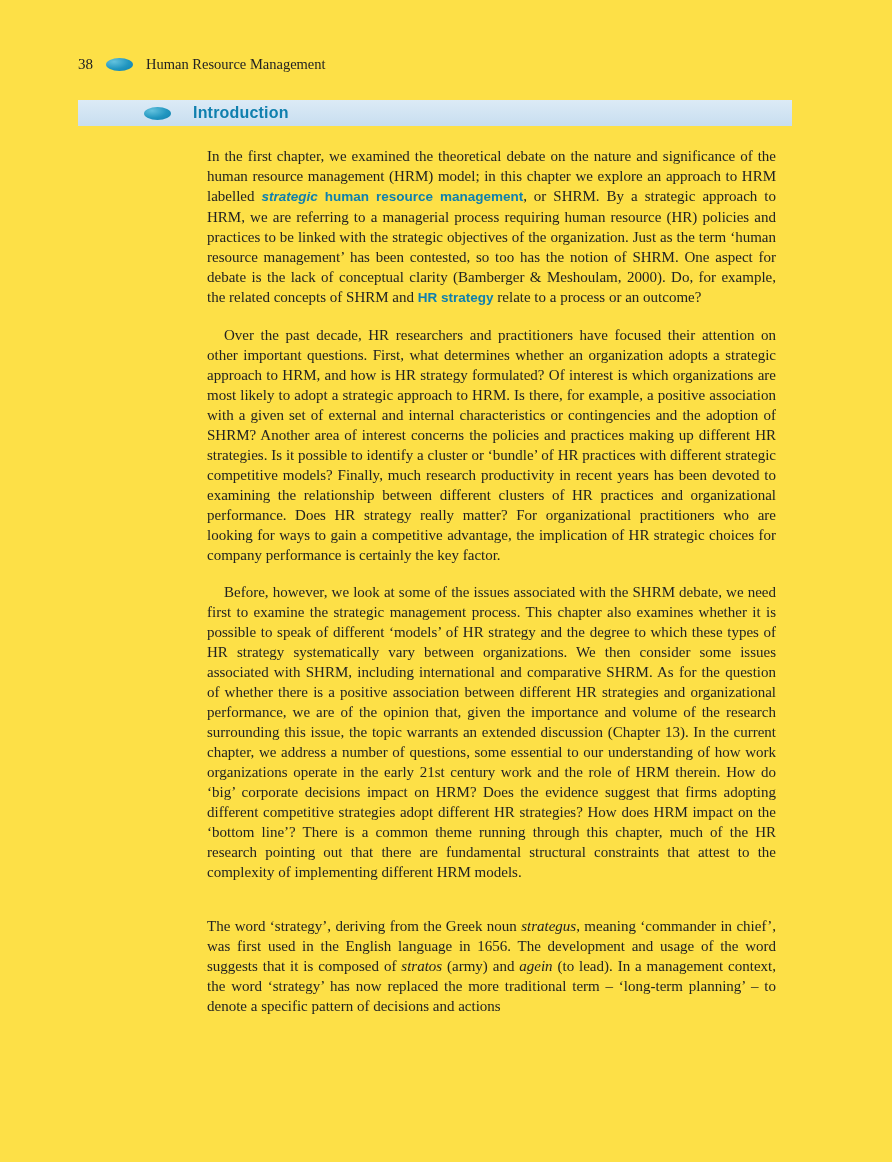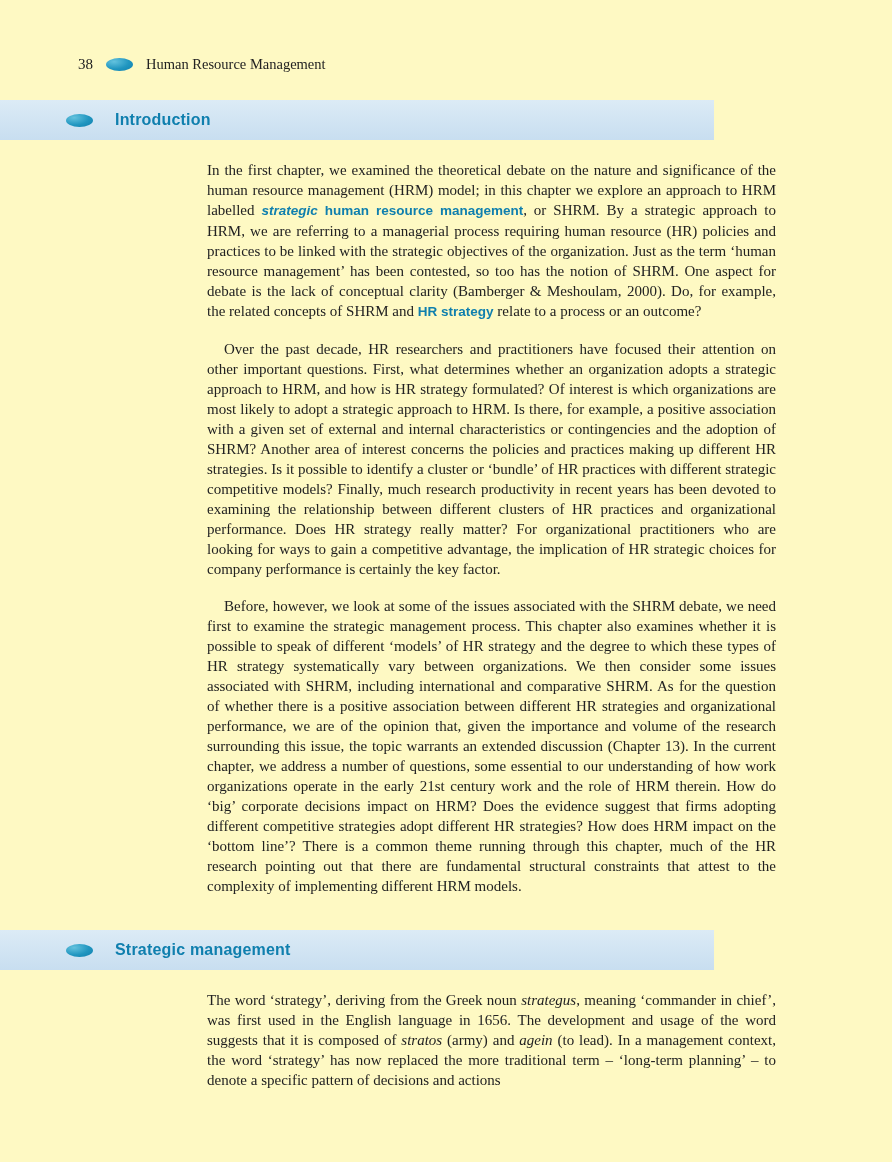--- a/index.html
+++ b/index.html
@@ -1,31 +1,31 @@
 <!DOCTYPE html>
 <html style="--accent: #0f7fae; --bar-top: #dcebf6; --bar-bottom: #c8def0; --oval-light: #63c2de; --oval-mid: #2196c0; --oval-dark: #0f7fae; --body-text: #222222;"><head>
 <meta charset="utf-8">
 <style>
   html,body{margin:0;padding:0;background:#ffffff;}
   .page{
-    width:892px;height:1162px;position:relative;background:#fef9c3;overflow:hidden;
+    width:892px;height:1162px;position:relative;background:#fde047;overflow:hidden;
     font-family:"Liberation Serif", serif;color:var(--body-text,#222);
   }
   .page-header{position:absolute;left:78px;top:56px;display:flex;align-items:center;}
   .page-num{font-size:15px;}
   .oval{
     width:27px;height:13px;border-radius:50%;flex:0 0 auto;
     background:radial-gradient(ellipse at 30% 28%, var(--oval-light,#63c2de) 0%, var(--oval-mid,#2196c0) 55%, var(--oval-dark,#0f7fae) 100%);
   }
   .page-header .oval{margin:0 13px;}
   .running-title{font-size:14.5px;}
   .content{position:absolute;top:100px;left:0;width:892px;}
   .section + .section{margin-top:34px;}
   .section-bar{
-    width:714px;height:40px;display:flex;align-items:center;
+    margin-left:78px;width:714px;height:26px;display:flex;align-items:center;
     background:linear-gradient(180deg, var(--bar-top,#dcebf6) 0%, var(--bar-bottom,#c8def0) 100%);
   }
   .section-bar .oval{margin-left:66px;}
   .section-heading{
     margin:0 0 0 22px;font-family:"Liberation Sans", sans-serif;
     font-size:16px;font-weight:700;color:var(--accent,#0f7fae);letter-spacing:0.2px;
   }
   .section-body{
     margin:20px 0 0 190px;width:603px;text-align:justify;
     font-size:15px;line-height:20px;
@@ -51,22 +51,18 @@
           <span class="oval"></span>
           <h2 class="section-heading">Introduction</h2>
         </div>
         <div class="section-body">
           <p>In the first chapter, we examined the theoretical debate on the nature and significance of the human resource management (HRM) model; in this chapter we explore an approach to HRM labelled <span class="kti">strategic</span><span class="kt"> human resource management</span>, or SHRM. By a strategic approach to HRM, we are referring to a managerial process requiring human resource (HR) policies and practices to be linked with the strategic objectives of the organization. Just as the term ‘human resource management’ has been contested, so too has the notion of SHRM. One aspect for debate is the lack of conceptual clarity (Bamberger &amp; Meshoulam, 2000). Do, for example, the related concepts of SHRM and <span class="kt">HR strategy</span> relate to a process or an outcome?</p>
           <p class="indent">Over the past decade, HR researchers and practitioners have focused their attention on other important questions. First, what determines whether an organization adopts a strategic approach to HRM, and how is HR strategy formulated? Of interest is which organizations are most likely to adopt a strategic approach to HRM. Is there, for example, a positive association with a given set of external and internal characteristics or contingencies and the adoption of SHRM? Another area of interest concerns the policies and practices making up different HR strategies. Is it possible to identify a cluster or ‘bundle’ of HR practices with different strategic competitive models? Finally, much research productivity in recent years has been devoted to examining the relationship between different clusters of HR practices and organizational performance. Does HR strategy really matter? For organizational practitioners who are looking for ways to gain a competitive advantage, the implication of HR strategic choices for company performance is certainly the key factor.</p>
           <p class="indent">Before, however, we look at some of the issues associated with the SHRM debate, we need first to examine the strategic management process. This chapter also examines whether it is possible to speak of different ‘models’ of HR strategy and the degree to which these types of HR strategy systematically vary between organizations. We then consider some issues associated with SHRM, including international and comparative SHRM. As for the question of whether there is a positive association between different HR strategies and organizational performance, we are of the opinion that, given the importance and volume of the research surrounding this issue, the topic warrants an extended discussion (Chapter 13). In the current chapter, we address a number of questions, some essential to our understanding of how work organizations operate in the early 21st century work and the role of HRM therein. How do ‘big’ corporate decisions impact on HRM? Does the evidence suggest that firms adopting different competitive strategies adopt different HR strategies? How does HRM impact on the ‘bottom line’? There is a common theme running through this chapter, much of the HR research pointing out that there are fundamental structural constraints that attest to the complexity of implementing different HRM models.</p>
         </div>
       </section>
       <section class="section">
-        <div class="section-bar">
-          <span class="oval"></span>
-          <h2 class="section-heading">Strategic management</h2>
-        </div>
         <div class="section-body">
           <p>The word ‘strategy’, deriving from the Greek noun <span class="i">strategus</span>, meaning ‘commander in chief’, was first used in the English language in 1656. The development and usage of the word suggests that it is composed of <span class="i">stratos</span> (army) and <span class="i">agein</span> (to lead). In a management context, the word ‘strategy’ has now replaced the more traditional term – ‘long-term planning’ – to denote a specific pattern of decisions and actions</p>
         </div>
       </section>
     </div>
 </div>
 
 </body></html>

